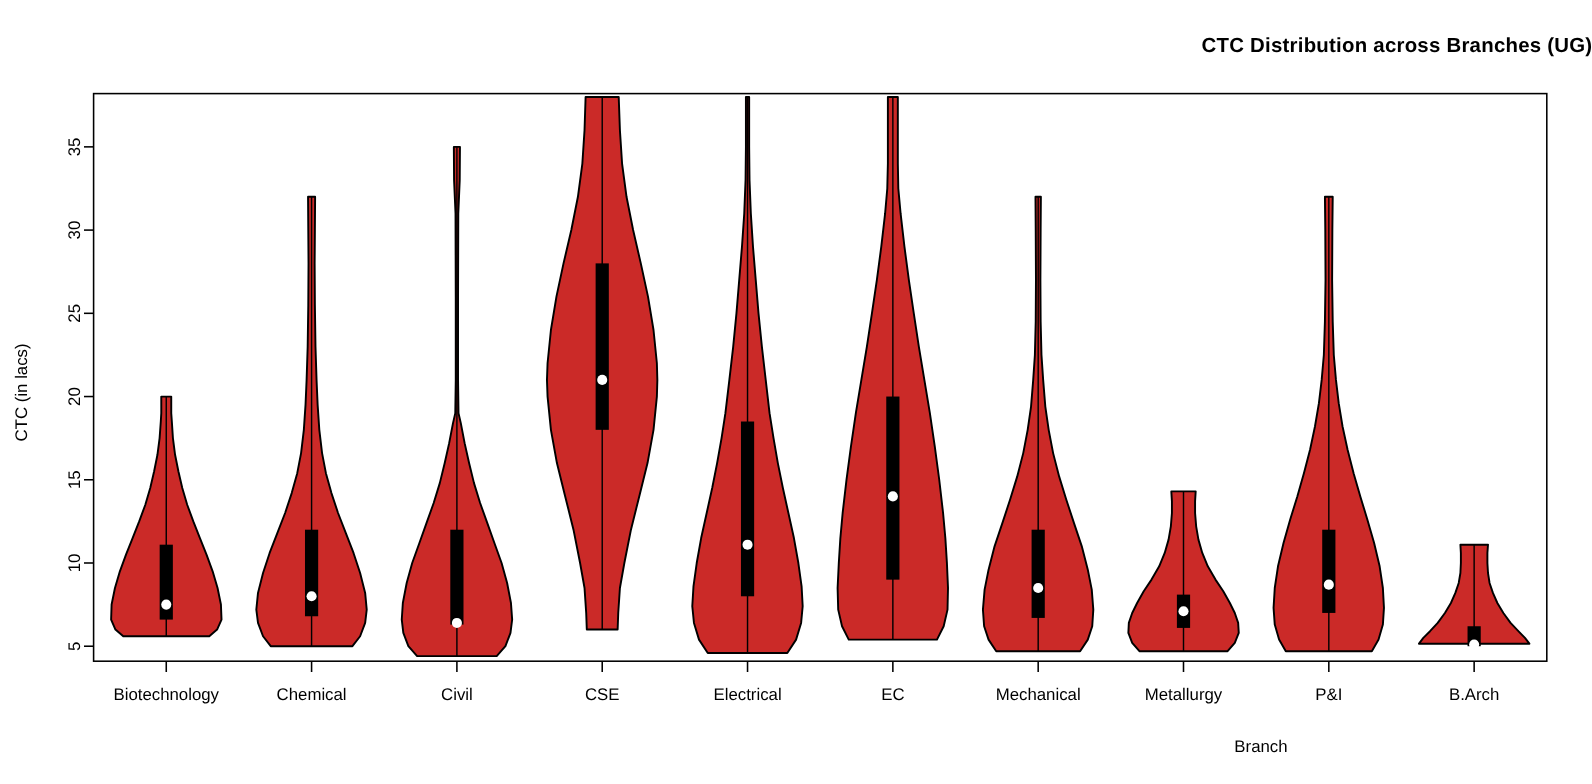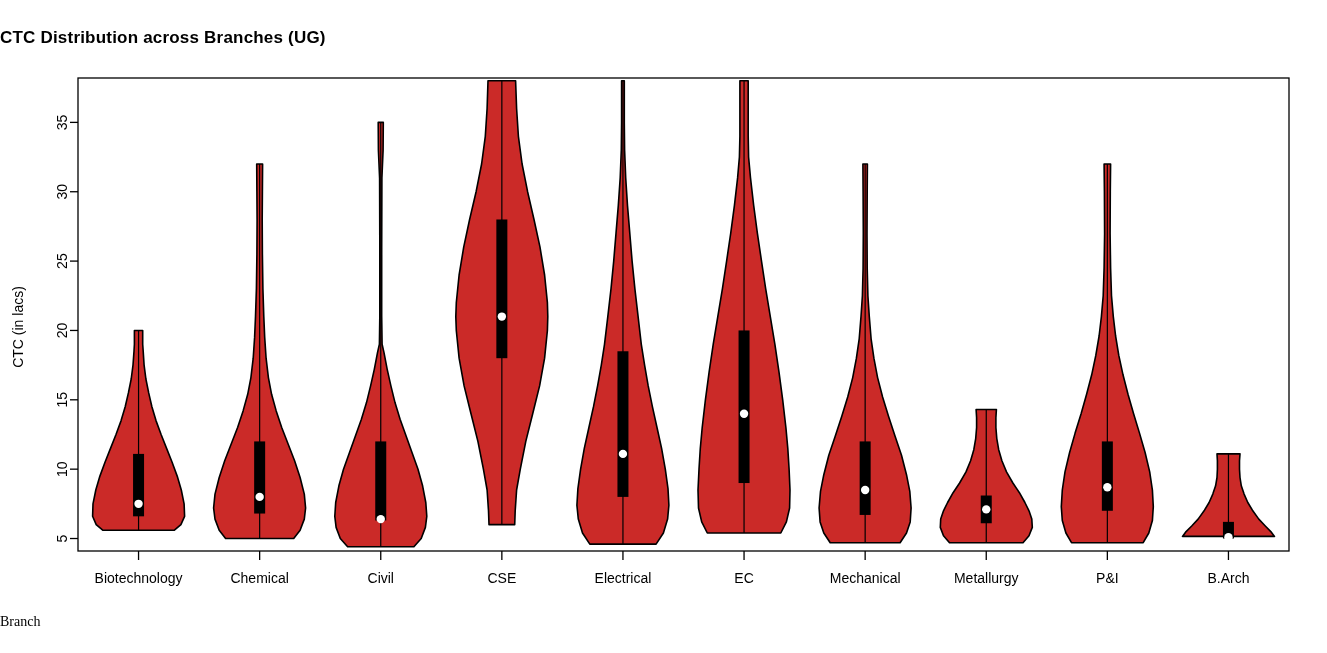--- a/index.html
+++ b/index.html
@@ -1,30 +1,30 @@
 <!DOCTYPE html>
 <html><head>
 <meta charset="utf-8">
 <style>
   html,body{margin:0;padding:0;background:#ffffff;}
   body{width:1327px;height:653px;font-family:"Liberation Sans",sans-serif;color:#000;overflow:hidden;}
   #stage{position:relative;width:1327px;height:653px;}
   #chart-title{
-    position:absolute;left:0;top:28px;width:1327px;text-align:left;
+    position:absolute;left:0;top:28px;width:1327px;text-align:right;
     font-size:17px;font-weight:bold;letter-spacing:.2px;
   }
   #ylabel{
     position:absolute;left:6px;top:0;width:24px;height:653px;
     display:flex;align-items:center;justify-content:center;
   }
   #ylabel span{
     display:block;transform:rotate(-90deg);white-space:nowrap;font-size:14px;
   }
   #xlabel{
-    position:absolute;left:0;top:614px;width:1073px;text-align:left;font-size:14px;font-family:Liberation Serif, serif;
+    position:absolute;left:0;top:614px;width:1073px;text-align:right;font-size:14px;
   }
   #plot-svg{position:absolute;left:0;top:0;}
   .tick-text{font-family:"Liberation Sans",sans-serif;font-size:14px;fill:#000;}
   .xtick-text{font-family:"Liberation Sans",sans-serif;font-size:14px;fill:#000;}
 </style>
 </head>
 <body>
 
 <div id="stage">
 

